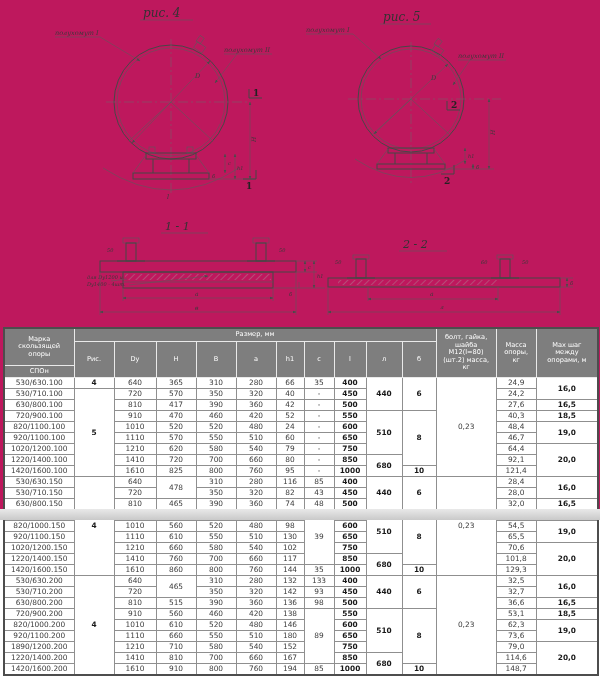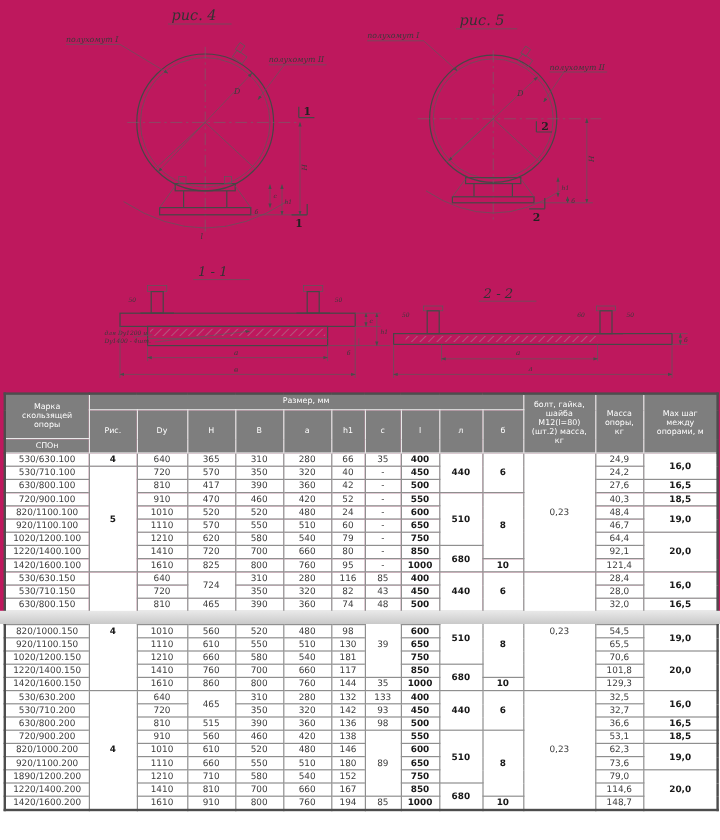--- a/index.html
+++ b/index.html
@@ -386,21 +386,21 @@
           <td>95</td>
           <td>-</td>
           <td class="b">1000</td>
           <td class="b">10</td>
           <td>121,4</td>
         </tr>
         <tr>
           <td>530/630.150</td>
           <td rowspan="9" class="b">4</td>
           <td>640</td>
-          <td rowspan="2">724</td>
+          <td rowspan="2">478</td>
           <td>310</td>
           <td>280</td>
           <td>116</td>
           <td>85</td>
           <td class="b">400</td>
           <td rowspan="3" class="b">440</td>
           <td rowspan="3" class="b">6</td>
           <td rowspan="9">0,23</td>
           <td>28,4</td>
           <td rowspan="2" class="b">16,0</td>
@@ -461,21 +461,21 @@
           <td>130</td>
           <td class="b">650</td>
           <td>65,5</td>
         </tr>
         <tr>
           <td>1020/1200.150</td>
           <td>1210</td>
           <td>660</td>
           <td>580</td>
           <td>540</td>
-          <td>181</td>
+          <td>102</td>
           <td class="b">750</td>
           <td>70,6</td>
           <td rowspan="3" class="b">20,0</td>
         </tr>
         <tr>
           <td>1220/1400.150</td>
           <td>1410</td>
           <td>760</td>
           <td>700</td>
           <td>660</td>

